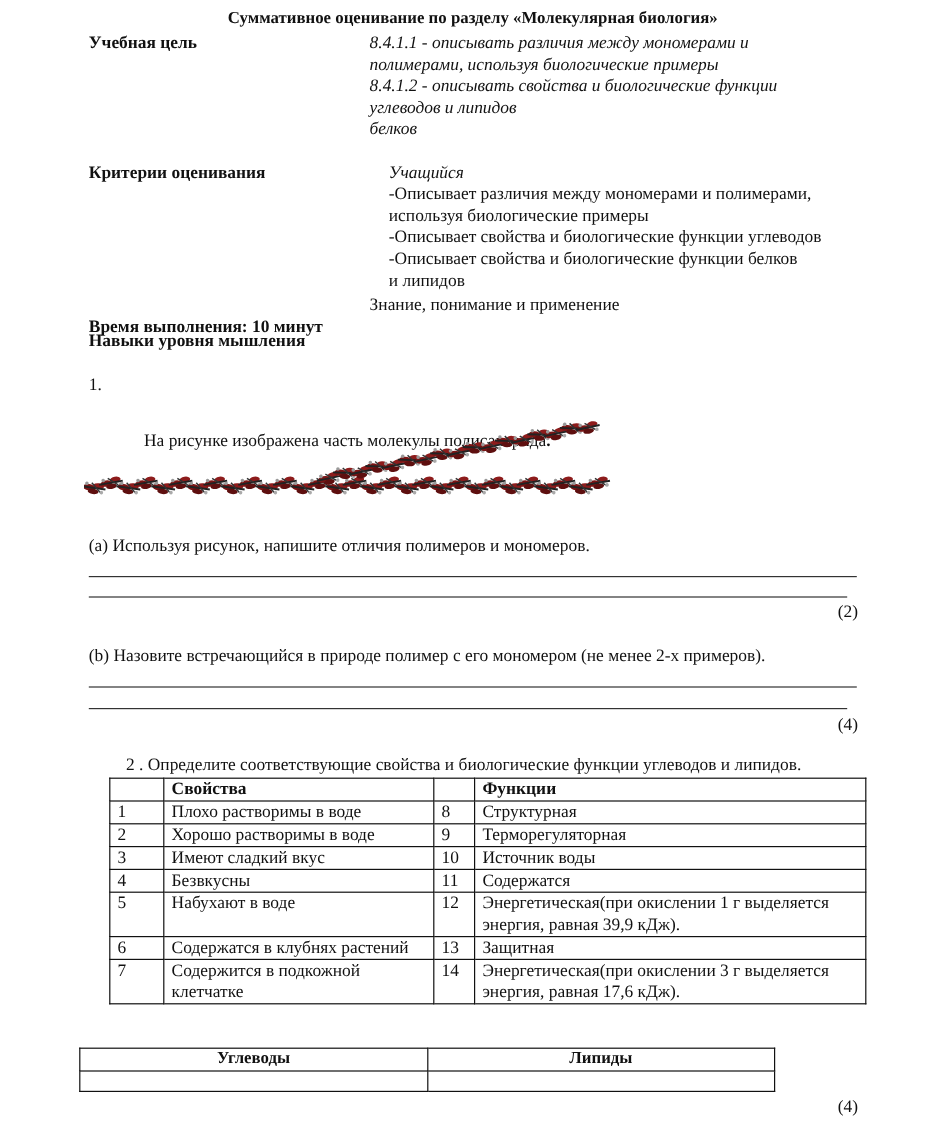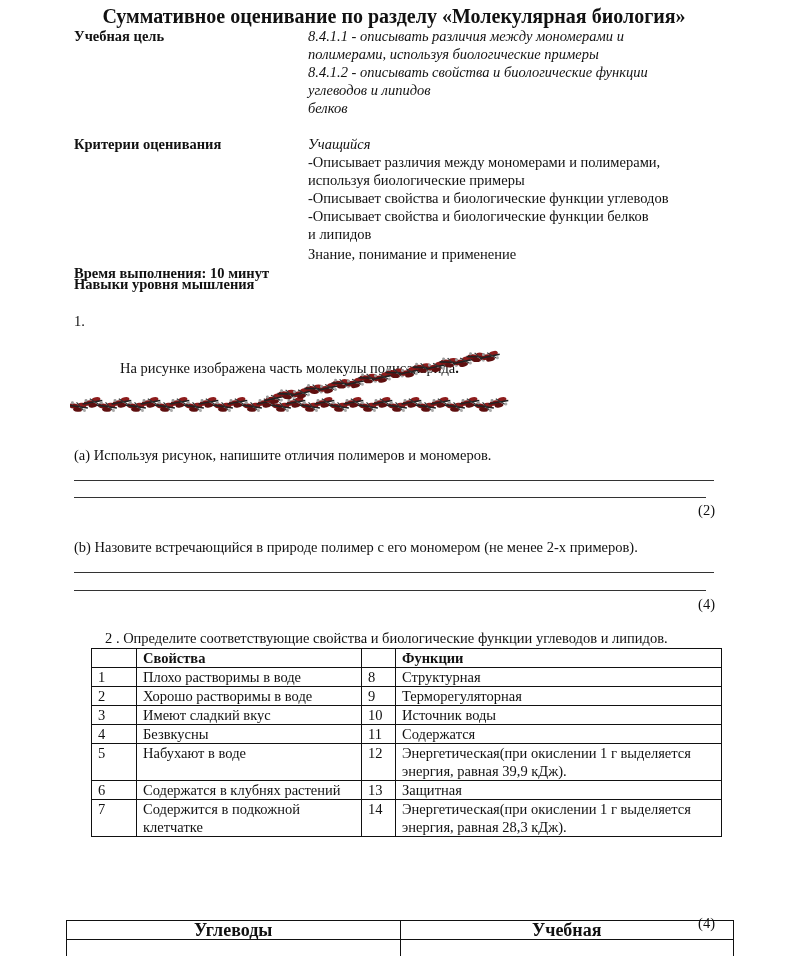--- a/index.html
+++ b/index.html
@@ -2,21 +2,21 @@
 <html><head>
 <meta charset="utf-8">
 <style>
   html, body { margin: 0; padding: 0; background: #ffffff; }
   body {
     width: 788px; height: 956px; position: relative; overflow: hidden;
     font-family: "Liberation Serif", "DejaVu Serif", serif;
     color: #111; font-size: 14.5px; line-height: 18px;
   }
   .abs { position: absolute; }
-  .title { left: 0; width: 788px; top: 7px; text-align: center; font-weight: bold; font-size: 20px; }
+  .title { left: 0; width: 788px; top: 7px; text-align: center; font-weight: bold; font-size: 14px; }
   .lbl { left: 74px; font-weight: bold; }
   .val { left: 308px; width: 420px; }
   .val div { white-space: nowrap; }
   .ital { font-style: italic; }
   .q1 { left: 74px; top: 312px; }
   .q1 .num { position: absolute; left: 0; }
   .q1 .txt { position: absolute; left: 46px; white-space: nowrap; margin-top: 47px; }
   .q1 .txt b { font-weight: bold; }
   .line { position: absolute; height: 0; border-top: 1px solid #333; }
   .score { position: absolute; right: 73px; }
@@ -24,43 +24,43 @@
   table.props {
     position: absolute; left: 91px; top: 648px; width: 631px;
     border-collapse: collapse; font-size: 14.5px; line-height: 18px;
   }
   table.props td { border: 1.3px solid #111; padding: 0 0 0 6px; vertical-align: top; }
   table.props td.n { width: 38px; }
   table.props td.p { width: 218px; }
   table.props td.fn { width: 27px; }
   table.props th { border: 1.3px solid #111; text-align: left; font-weight: bold; padding: 0 17px 0 6px; }
   table.answer {
-    position: absolute; left: 66px; top: 920px; width: 668px;
-    border-collapse: collapse; font-size: 18px;
+    position: absolute; left: 66px; top: 873px; width: 580px;
+    border-collapse: collapse; font-size: 14px;
   }
   table.answer th { border: 1.3px solid #111; height: 18px; font-weight: bold; text-align: center; width: 50%; padding: 0; line-height: 18px; }
   table.answer td { border: 1.3px solid #111; height: 16px; padding: 0; }
   .mol { position: absolute; left: 70px; top: 348px; width: 440px; height: 72px; }
 </style>
 </head>
 <body>
 
 <div class="abs title">Суммативное оценивание по разделу «Молекулярная биология»</div>
 
 <div class="abs lbl" style="top:27px;">Учебная цель</div>
 <div class="abs val" style="top:27px;font-style:italic;">
   <div>8.4.1.1 - описывать различия между мономерами и</div>
   <div>полимерами, используя биологические примеры</div>
   <div>8.4.1.2 - описывать свойства и биологические функции</div>
   <div>углеводов и липидов</div>
   <div>белков</div>
 </div>
 
 <div class="abs lbl" style="top:135px;">Критерии оценивания</div>
-<div class="abs val" style="top:135px;">
+<div class="abs val" style="top:135px;margin-left:16px;">
   <div class="ital">Учащийся</div>
   <div>-Описывает различия между мономерами и полимерами,</div>
   <div>используя биологические примеры</div>
   <div>-Описывает свойства и биологические функции углеводов</div>
   <div>-Описывает свойства и биологические функции белков</div>
   <div>и липидов</div>
 </div>
 
 <div class="abs lbl" style="top:245px;margin-top:30px;">Навыки уровня мышления</div>
 <div class="abs val" style="top:245px;">Знание, понимание и применение</div>
@@ -191,30 +191,30 @@
       <tr>
         <td class="n">6</td>
         <td class="p">Содержатся в клубнях растений</td>
         <td class="fn">13</td>
         <td>Защитная</td>
       </tr>
       <tr>
         <td class="n">7</td>
         <td class="p">Содержится в подкожной клетчатке</td>
         <td class="fn">14</td>
-        <td>Энергетическая(при окислении 1 г выделяется энергия, равная 28,3 кДж).</td>
+        <td>Энергетическая(при окислении 3 г выделяется энергия, равная 17,6 кДж).</td>
       </tr>
     </tbody>
 </table>
 
 <table class="answer">
   <tbody>
       <tr>
     <th>Углеводы</th>
-    <th>Учебная</th>
+    <th>Липиды</th>
   </tr>
   <tr>
     <td></td>
     <td></td>
   </tr>
 </tbody>
   </table>
 <div class="score" style="top:914px;">(4)</div>
 
 </body></html>

